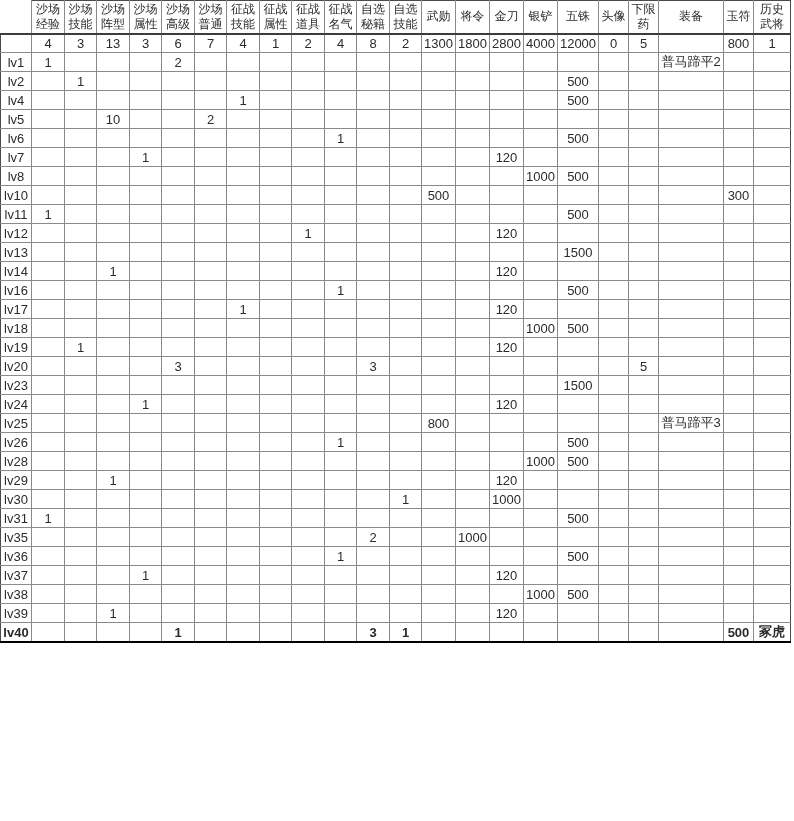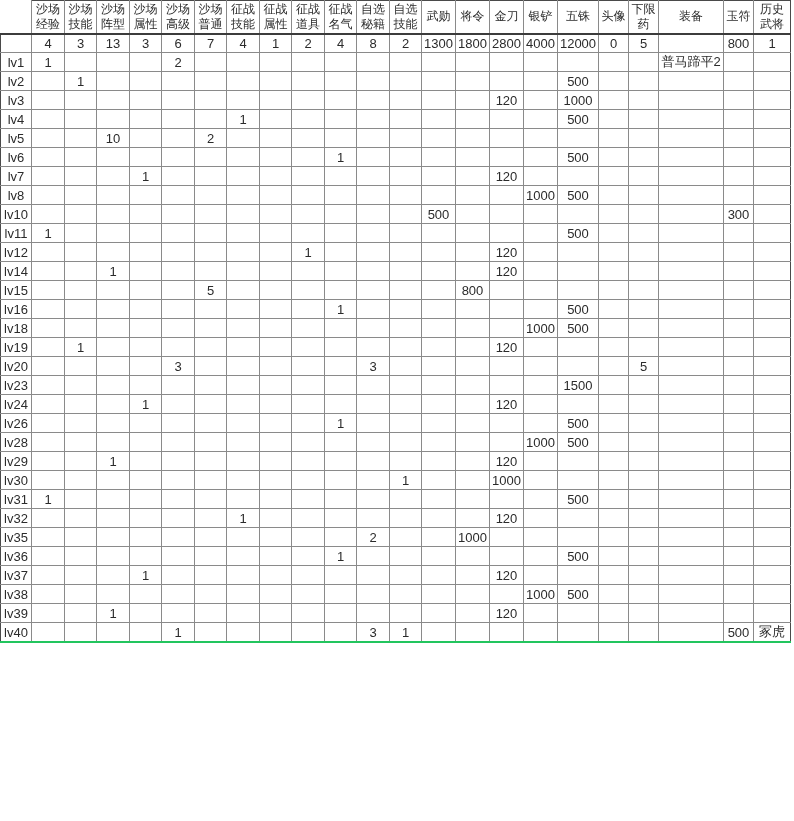--- a/index.html
+++ b/index.html
@@ -33,21 +33,21 @@
     white-space: pre-line;
     border-top: 1px solid #4a4a4a;
   }
   table.grid thead th.corner { border-top: none; border-left: none; }
   
   tr.totals th, tr.totals td { border-top: 2px solid #3c3c3c; }
   tr.totals td, tr.totals th, tbody tr.lvrow th, tbody tr.lvrow td {
     height: 19px;
     font-size: 13px;
   }
-  tbody tr:last-child th, tbody tr:last-child td { border-bottom: 2px solid #22c55e; }
+  tbody tr:last-child th, tbody tr:last-child td { border-bottom: 2px solid #000000; font-weight: bold; }
   table.grid tr > *:first-child { border-left: 1px solid #4a4a4a; }
   table.grid thead tr > th.corner { border-left: none; }
   table.grid tr > *:last-child { border-right: 1px solid #4a4a4a; }
   td.red { color: #ff0000; }
   td.equip { font-size: 12px; }
 </style>
 </head>
 <body>
 
 <div class="sheet">
@@ -188,146 +188,321 @@
           <td></td>
           <td></td>
           <td class="red">500</td>
           <td></td>
           <td></td>
           <td></td>
           <td></td>
           <td></td>
         </tr>
         <tr class="lvrow">
-          <th>lv3</th>
-          <td></td>
-          <td></td>
-          <td></td>
-          <td></td>
+          <th>lv4</th>
+          <td></td>
+          <td></td>
+          <td></td>
+          <td></td>
+          <td></td>
+          <td></td>
+          <td>1</td>
+          <td></td>
+          <td></td>
+          <td></td>
+          <td></td>
+          <td></td>
+          <td></td>
+          <td></td>
+          <td></td>
+          <td></td>
+          <td class="red">500</td>
+          <td></td>
+          <td></td>
+          <td></td>
+          <td></td>
+          <td></td>
+        </tr>
+        <tr class="lvrow">
+          <th>lv5</th>
+          <td></td>
+          <td></td>
+          <td class="red">10</td>
+          <td></td>
+          <td></td>
+          <td>2</td>
+          <td></td>
+          <td></td>
+          <td></td>
+          <td></td>
+          <td></td>
+          <td></td>
+          <td></td>
+          <td></td>
+          <td></td>
+          <td></td>
+          <td></td>
+          <td></td>
+          <td></td>
+          <td></td>
+          <td></td>
+          <td></td>
+        </tr>
+        <tr class="lvrow">
+          <th>lv6</th>
+          <td></td>
+          <td></td>
+          <td></td>
+          <td></td>
+          <td></td>
+          <td></td>
+          <td></td>
+          <td></td>
+          <td></td>
+          <td>1</td>
+          <td></td>
+          <td></td>
+          <td></td>
+          <td></td>
+          <td></td>
+          <td></td>
+          <td class="red">500</td>
+          <td></td>
+          <td></td>
+          <td></td>
+          <td></td>
+          <td></td>
+        </tr>
+        <tr class="lvrow">
+          <th>lv7</th>
+          <td></td>
+          <td></td>
+          <td></td>
+          <td>1</td>
           <td></td>
           <td></td>
           <td></td>
           <td></td>
           <td></td>
           <td></td>
           <td></td>
           <td></td>
           <td></td>
           <td></td>
           <td class="red">120</td>
           <td></td>
+          <td></td>
+          <td></td>
+          <td></td>
+          <td></td>
+          <td></td>
+          <td></td>
+        </tr>
+        <tr class="lvrow">
+          <th>lv8</th>
+          <td></td>
+          <td></td>
+          <td></td>
+          <td></td>
+          <td></td>
+          <td></td>
+          <td></td>
+          <td></td>
+          <td></td>
+          <td></td>
+          <td></td>
+          <td></td>
+          <td></td>
+          <td></td>
+          <td></td>
           <td>1000</td>
-          <td></td>
-          <td></td>
-          <td></td>
-          <td></td>
-          <td></td>
-        </tr>
-        <tr class="lvrow">
-          <th>lv4</th>
-          <td></td>
-          <td></td>
-          <td></td>
-          <td></td>
-          <td></td>
-          <td></td>
-          <td>1</td>
-          <td></td>
-          <td></td>
-          <td></td>
-          <td></td>
-          <td></td>
-          <td></td>
-          <td></td>
-          <td></td>
-          <td></td>
-          <td class="red">500</td>
-          <td></td>
-          <td></td>
-          <td></td>
-          <td></td>
-          <td></td>
-        </tr>
-        <tr class="lvrow">
-          <th>lv5</th>
-          <td></td>
-          <td></td>
-          <td class="red">10</td>
-          <td></td>
-          <td></td>
-          <td>2</td>
-          <td></td>
-          <td></td>
-          <td></td>
-          <td></td>
-          <td></td>
-          <td></td>
-          <td></td>
-          <td></td>
-          <td></td>
-          <td></td>
-          <td></td>
-          <td></td>
-          <td></td>
-          <td></td>
-          <td></td>
-          <td></td>
-        </tr>
-        <tr class="lvrow">
-          <th>lv6</th>
-          <td></td>
-          <td></td>
-          <td></td>
-          <td></td>
-          <td></td>
-          <td></td>
-          <td></td>
-          <td></td>
-          <td></td>
-          <td>1</td>
-          <td></td>
-          <td></td>
-          <td></td>
-          <td></td>
-          <td></td>
-          <td></td>
-          <td class="red">500</td>
-          <td></td>
-          <td></td>
-          <td></td>
-          <td></td>
-          <td></td>
-        </tr>
-        <tr class="lvrow">
-          <th>lv7</th>
-          <td></td>
-          <td></td>
-          <td></td>
-          <td>1</td>
-          <td></td>
-          <td></td>
-          <td></td>
-          <td></td>
-          <td></td>
+          <td class="red">500</td>
+          <td></td>
+          <td></td>
+          <td></td>
+          <td></td>
+          <td></td>
+        </tr>
+        <tr class="lvrow">
+          <th>lv10</th>
+          <td></td>
+          <td></td>
+          <td></td>
+          <td></td>
+          <td></td>
+          <td></td>
+          <td></td>
+          <td></td>
+          <td></td>
+          <td></td>
+          <td></td>
+          <td></td>
+          <td>500</td>
+          <td></td>
+          <td></td>
+          <td></td>
+          <td></td>
+          <td></td>
+          <td></td>
+          <td></td>
+          <td class="red">300</td>
+          <td></td>
+        </tr>
+        <tr class="lvrow">
+          <th>lv11</th>
+          <td>1</td>
+          <td></td>
+          <td></td>
+          <td></td>
+          <td></td>
+          <td></td>
+          <td></td>
+          <td></td>
+          <td></td>
+          <td></td>
+          <td></td>
+          <td></td>
+          <td></td>
+          <td></td>
+          <td></td>
+          <td></td>
+          <td class="red">500</td>
+          <td></td>
+          <td></td>
+          <td></td>
+          <td></td>
+          <td></td>
+        </tr>
+        <tr class="lvrow">
+          <th>lv12</th>
+          <td></td>
+          <td></td>
+          <td></td>
+          <td></td>
+          <td></td>
+          <td></td>
+          <td></td>
+          <td></td>
+          <td>1</td>
           <td></td>
           <td></td>
           <td></td>
           <td></td>
           <td></td>
           <td class="red">120</td>
           <td></td>
           <td></td>
           <td></td>
           <td></td>
           <td></td>
           <td></td>
           <td></td>
         </tr>
         <tr class="lvrow">
-          <th>lv8</th>
+          <th>lv13</th>
+          <td></td>
+          <td></td>
+          <td></td>
+          <td></td>
+          <td></td>
+          <td></td>
+          <td></td>
+          <td></td>
+          <td></td>
+          <td></td>
+          <td></td>
+          <td></td>
+          <td></td>
+          <td></td>
+          <td></td>
+          <td></td>
+          <td class="red">1500</td>
+          <td></td>
+          <td></td>
+          <td></td>
+          <td></td>
+          <td></td>
+        </tr>
+        <tr class="lvrow">
+          <th>lv14</th>
+          <td></td>
+          <td></td>
+          <td>1</td>
+          <td></td>
+          <td></td>
+          <td></td>
+          <td></td>
+          <td></td>
+          <td></td>
+          <td></td>
+          <td></td>
+          <td></td>
+          <td></td>
+          <td></td>
+          <td class="red">120</td>
+          <td></td>
+          <td></td>
+          <td></td>
+          <td></td>
+          <td></td>
+          <td></td>
+          <td></td>
+        </tr>
+        <tr class="lvrow">
+          <th>lv16</th>
+          <td></td>
+          <td></td>
+          <td></td>
+          <td></td>
+          <td></td>
+          <td></td>
+          <td></td>
+          <td></td>
+          <td></td>
+          <td>1</td>
+          <td></td>
+          <td></td>
+          <td></td>
+          <td></td>
+          <td></td>
+          <td></td>
+          <td class="red">500</td>
+          <td></td>
+          <td></td>
+          <td></td>
+          <td></td>
+          <td></td>
+        </tr>
+        <tr class="lvrow">
+          <th>lv17</th>
+          <td></td>
+          <td></td>
+          <td></td>
+          <td></td>
+          <td></td>
+          <td></td>
+          <td>1</td>
+          <td></td>
+          <td></td>
+          <td></td>
+          <td></td>
+          <td></td>
+          <td></td>
+          <td></td>
+          <td class="red">120</td>
+          <td></td>
+          <td></td>
+          <td></td>
+          <td></td>
+          <td></td>
+          <td></td>
+          <td></td>
+        </tr>
+        <tr class="lvrow">
+          <th>lv18</th>
           <td></td>
           <td></td>
           <td></td>
           <td></td>
           <td></td>
           <td></td>
           <td></td>
           <td></td>
           <td></td>
           <td></td>
@@ -338,171 +513,171 @@
           <td></td>
           <td>1000</td>
           <td class="red">500</td>
           <td></td>
           <td></td>
           <td></td>
           <td></td>
           <td></td>
         </tr>
         <tr class="lvrow">
-          <th>lv10</th>
-          <td></td>
-          <td></td>
-          <td></td>
-          <td></td>
-          <td></td>
-          <td></td>
-          <td></td>
-          <td></td>
-          <td></td>
-          <td></td>
-          <td></td>
-          <td></td>
-          <td>500</td>
-          <td></td>
-          <td></td>
-          <td></td>
-          <td></td>
-          <td></td>
-          <td></td>
-          <td></td>
-          <td class="red">300</td>
-          <td></td>
-        </tr>
-        <tr class="lvrow">
-          <th>lv11</th>
-          <td>1</td>
-          <td></td>
-          <td></td>
-          <td></td>
-          <td></td>
-          <td></td>
-          <td></td>
-          <td></td>
-          <td></td>
-          <td></td>
-          <td></td>
-          <td></td>
-          <td></td>
-          <td></td>
-          <td></td>
-          <td></td>
-          <td class="red">500</td>
-          <td></td>
-          <td></td>
-          <td></td>
-          <td></td>
-          <td></td>
-        </tr>
-        <tr class="lvrow">
-          <th>lv12</th>
-          <td></td>
-          <td></td>
-          <td></td>
-          <td></td>
-          <td></td>
-          <td></td>
-          <td></td>
-          <td></td>
-          <td>1</td>
+          <th>lv19</th>
+          <td></td>
+          <td>1</td>
+          <td></td>
+          <td></td>
+          <td></td>
+          <td></td>
+          <td></td>
+          <td></td>
+          <td></td>
           <td></td>
           <td></td>
           <td></td>
           <td></td>
           <td></td>
           <td class="red">120</td>
           <td></td>
           <td></td>
           <td></td>
           <td></td>
           <td></td>
           <td></td>
           <td></td>
         </tr>
         <tr class="lvrow">
-          <th>lv14</th>
-          <td></td>
-          <td></td>
-          <td>1</td>
-          <td></td>
+          <th>lv20</th>
+          <td></td>
+          <td></td>
+          <td></td>
+          <td></td>
+          <td class="red">3</td>
+          <td></td>
+          <td></td>
+          <td></td>
+          <td></td>
+          <td></td>
+          <td class="red">3</td>
+          <td></td>
+          <td></td>
+          <td></td>
+          <td></td>
+          <td></td>
+          <td></td>
+          <td></td>
+          <td>5</td>
+          <td></td>
+          <td></td>
+          <td></td>
+        </tr>
+        <tr class="lvrow">
+          <th>lv23</th>
+          <td></td>
+          <td></td>
+          <td></td>
+          <td></td>
+          <td></td>
+          <td></td>
+          <td></td>
+          <td></td>
+          <td></td>
+          <td></td>
+          <td></td>
+          <td></td>
+          <td></td>
+          <td></td>
+          <td></td>
+          <td></td>
+          <td class="red">1500</td>
+          <td></td>
+          <td></td>
+          <td></td>
+          <td></td>
+          <td></td>
+        </tr>
+        <tr class="lvrow">
+          <th>lv24</th>
+          <td></td>
+          <td></td>
+          <td></td>
+          <td>1</td>
           <td></td>
           <td></td>
           <td></td>
           <td></td>
           <td></td>
           <td></td>
           <td></td>
           <td></td>
           <td></td>
           <td></td>
           <td class="red">120</td>
           <td></td>
           <td></td>
           <td></td>
           <td></td>
           <td></td>
           <td></td>
           <td></td>
         </tr>
         <tr class="lvrow">
-          <th>lv15</th>
-          <td></td>
-          <td></td>
-          <td></td>
-          <td></td>
-          <td></td>
-          <td>5</td>
-          <td></td>
-          <td></td>
-          <td></td>
-          <td></td>
-          <td></td>
-          <td></td>
-          <td></td>
-          <td class="red">800</td>
-          <td></td>
-          <td></td>
-          <td></td>
-          <td></td>
-          <td></td>
-          <td></td>
-          <td></td>
-          <td></td>
-        </tr>
-        <tr class="lvrow">
-          <th>lv16</th>
-          <td></td>
-          <td></td>
-          <td></td>
-          <td></td>
-          <td></td>
-          <td></td>
-          <td></td>
-          <td></td>
-          <td></td>
-          <td>1</td>
-          <td></td>
-          <td></td>
-          <td></td>
-          <td></td>
-          <td></td>
-          <td></td>
-          <td class="red">500</td>
-          <td></td>
-          <td></td>
-          <td></td>
-          <td></td>
-          <td></td>
-        </tr>
-        <tr class="lvrow">
-          <th>lv18</th>
+          <th>lv25</th>
+          <td></td>
+          <td></td>
+          <td></td>
+          <td></td>
+          <td></td>
+          <td></td>
+          <td></td>
+          <td></td>
+          <td></td>
+          <td></td>
+          <td></td>
+          <td></td>
+          <td>800</td>
+          <td></td>
+          <td></td>
+          <td></td>
+          <td></td>
+          <td></td>
+          <td></td>
+          <td class="red equip">普马蹄平3</td>
+          <td></td>
+          <td></td>
+        </tr>
+        <tr class="lvrow">
+          <th>lv26</th>
+          <td></td>
+          <td></td>
+          <td></td>
+          <td></td>
+          <td></td>
+          <td></td>
+          <td></td>
+          <td></td>
+          <td></td>
+          <td>1</td>
+          <td></td>
+          <td></td>
+          <td></td>
+          <td></td>
+          <td></td>
+          <td></td>
+          <td class="red">500</td>
+          <td></td>
+          <td></td>
+          <td></td>
+          <td></td>
+          <td></td>
+        </tr>
+        <tr class="lvrow">
+          <th>lv28</th>
           <td></td>
           <td></td>
           <td></td>
           <td></td>
           <td></td>
           <td></td>
           <td></td>
           <td></td>
           <td></td>
           <td></td>
@@ -513,24 +688,24 @@
           <td></td>
           <td>1000</td>
           <td class="red">500</td>
           <td></td>
           <td></td>
           <td></td>
           <td></td>
           <td></td>
         </tr>
         <tr class="lvrow">
-          <th>lv19</th>
-          <td></td>
-          <td>1</td>
-          <td></td>
+          <th>lv29</th>
+          <td></td>
+          <td></td>
+          <td>1</td>
           <td></td>
           <td></td>
           <td></td>
           <td></td>
           <td></td>
           <td></td>
           <td></td>
           <td></td>
           <td></td>
           <td></td>
@@ -538,170 +713,20 @@
           <td class="red">120</td>
           <td></td>
           <td></td>
           <td></td>
           <td></td>
           <td></td>
           <td></td>
           <td></td>
         </tr>
         <tr class="lvrow">
-          <th>lv20</th>
-          <td></td>
-          <td></td>
-          <td></td>
-          <td></td>
-          <td class="red">3</td>
-          <td></td>
-          <td></td>
-          <td></td>
-          <td></td>
-          <td></td>
-          <td class="red">3</td>
-          <td></td>
-          <td></td>
-          <td></td>
-          <td></td>
-          <td></td>
-          <td></td>
-          <td></td>
-          <td>5</td>
-          <td></td>
-          <td></td>
-          <td></td>
-        </tr>
-        <tr class="lvrow">
-          <th>lv23</th>
-          <td></td>
-          <td></td>
-          <td></td>
-          <td></td>
-          <td></td>
-          <td></td>
-          <td></td>
-          <td></td>
-          <td></td>
-          <td></td>
-          <td></td>
-          <td></td>
-          <td></td>
-          <td></td>
-          <td></td>
-          <td></td>
-          <td class="red">1500</td>
-          <td></td>
-          <td></td>
-          <td></td>
-          <td></td>
-          <td></td>
-        </tr>
-        <tr class="lvrow">
-          <th>lv24</th>
-          <td></td>
-          <td></td>
-          <td></td>
-          <td>1</td>
-          <td></td>
-          <td></td>
-          <td></td>
-          <td></td>
-          <td></td>
-          <td></td>
-          <td></td>
-          <td></td>
-          <td></td>
-          <td></td>
-          <td class="red">120</td>
-          <td></td>
-          <td></td>
-          <td></td>
-          <td></td>
-          <td></td>
-          <td></td>
-          <td></td>
-        </tr>
-        <tr class="lvrow">
-          <th>lv26</th>
-          <td></td>
-          <td></td>
-          <td></td>
-          <td></td>
-          <td></td>
-          <td></td>
-          <td></td>
-          <td></td>
-          <td></td>
-          <td>1</td>
-          <td></td>
-          <td></td>
-          <td></td>
-          <td></td>
-          <td></td>
-          <td></td>
-          <td class="red">500</td>
-          <td></td>
-          <td></td>
-          <td></td>
-          <td></td>
-          <td></td>
-        </tr>
-        <tr class="lvrow">
-          <th>lv28</th>
-          <td></td>
-          <td></td>
-          <td></td>
-          <td></td>
-          <td></td>
-          <td></td>
-          <td></td>
-          <td></td>
-          <td></td>
-          <td></td>
-          <td></td>
-          <td></td>
-          <td></td>
-          <td></td>
-          <td></td>
-          <td>1000</td>
-          <td class="red">500</td>
-          <td></td>
-          <td></td>
-          <td></td>
-          <td></td>
-          <td></td>
-        </tr>
-        <tr class="lvrow">
-          <th>lv29</th>
-          <td></td>
-          <td></td>
-          <td>1</td>
-          <td></td>
-          <td></td>
-          <td></td>
-          <td></td>
-          <td></td>
-          <td></td>
-          <td></td>
-          <td></td>
-          <td></td>
-          <td></td>
-          <td></td>
-          <td class="red">120</td>
-          <td></td>
-          <td></td>
-          <td></td>
-          <td></td>
-          <td></td>
-          <td></td>
-          <td></td>
-        </tr>
-        <tr class="lvrow">
           <th>lv30</th>
           <td></td>
           <td></td>
           <td></td>
           <td></td>
           <td></td>
           <td></td>
           <td></td>
           <td></td>
           <td></td>
@@ -731,45 +756,20 @@
           <td></td>
           <td></td>
           <td></td>
           <td></td>
           <td></td>
           <td></td>
           <td></td>
           <td></td>
           <td></td>
           <td class="red">500</td>
-          <td></td>
-          <td></td>
-          <td></td>
-          <td></td>
-          <td></td>
-        </tr>
-        <tr class="lvrow">
-          <th>lv32</th>
-          <td></td>
-          <td></td>
-          <td></td>
-          <td></td>
-          <td></td>
-          <td></td>
-          <td>1</td>
-          <td></td>
-          <td></td>
-          <td></td>
-          <td></td>
-          <td></td>
-          <td></td>
-          <td></td>
-          <td class="red">120</td>
-          <td></td>
-          <td></td>
           <td></td>
           <td></td>
           <td></td>
           <td></td>
           <td></td>
         </tr>
         <tr class="lvrow">
           <th>lv35</th>
           <td></td>
           <td></td>

